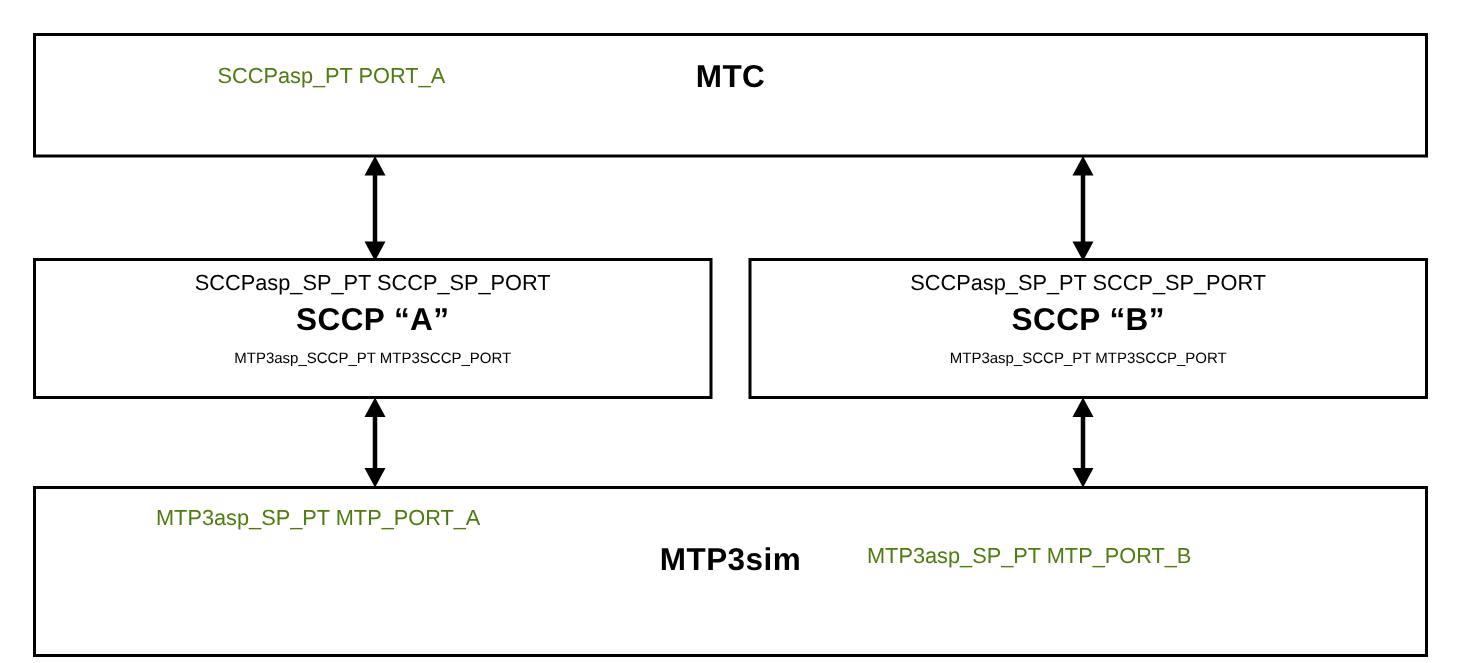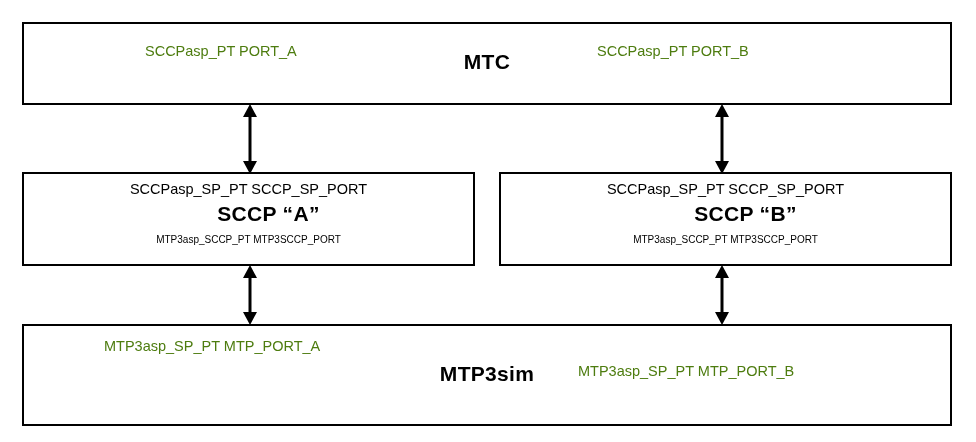--- a/index.html
+++ b/index.html
@@ -37,21 +37,21 @@
     white-space: nowrap;
   }
   
   #mtc-box {
     left: 22px;
     top: 22px;
     width: 930px;
     height: 83px;
   }
   #mtc-box .box-title {
-    margin-top: 26px;
+    margin-top: 16px;
   }
   #mtc-port-a {
     left: 145px;
     top: 43px;
   }
   #mtc-port-b {
     left: 597px;
     top: 43px;
   }
   
@@ -79,36 +79,35 @@
     width: 100%;
     text-align: center;
     font-size: 14.5px;
     white-space: nowrap;
   }
   .sccp-name {
     position: absolute;
     top: 28px;
     width: 100%;
     text-align: center;
-    padding-left: 20px;
   }
   .sccp-bottom-label {
     position: absolute;
     top: 60px;
     width: 100%;
     text-align: center;
     font-size: 10px;
     white-space: nowrap;
   }
   
   #mtp3sim-box {
     left: 22px;
     top: 324px;
     width: 930px;
-    height: 102px;
+    height: 114px;
   }
   #mtp3sim-box .box-title {
     position: absolute;
     top: 36px;
     width: 100%;
   }
   #mtp-port-a {
     left: 104px;
     top: 338px;
   }
@@ -132,21 +131,20 @@
 </style>
 </head>
 <body>
 
 <div id="canvas">
 
   <div class="box" id="mtc-box">
     <div class="box-title">MTC</div>
   </div>
   <div class="port-label" id="mtc-port-a">SCCPasp_PT PORT_A</div>
-  <div class="port-label" id="mtc-port-b">SCCPasp_PT PORT_B</div>
 
   <div class="arrow" id="arrow-mtc-sccp-a">
     <svg width="20" height="70" viewBox="0 0 20 70" xmlns="http://www.w3.org/2000/svg">
       <line x1="10" y1="10" x2="10" y2="60" stroke="#000000" stroke-width="3"></line>
       <polygon points="10,0 3,13 17,13" fill="#000000"></polygon>
       <polygon points="10,70 3,57 17,57" fill="#000000"></polygon>
     </svg>
   </div>
 
   <div class="arrow" id="arrow-mtc-sccp-b">

